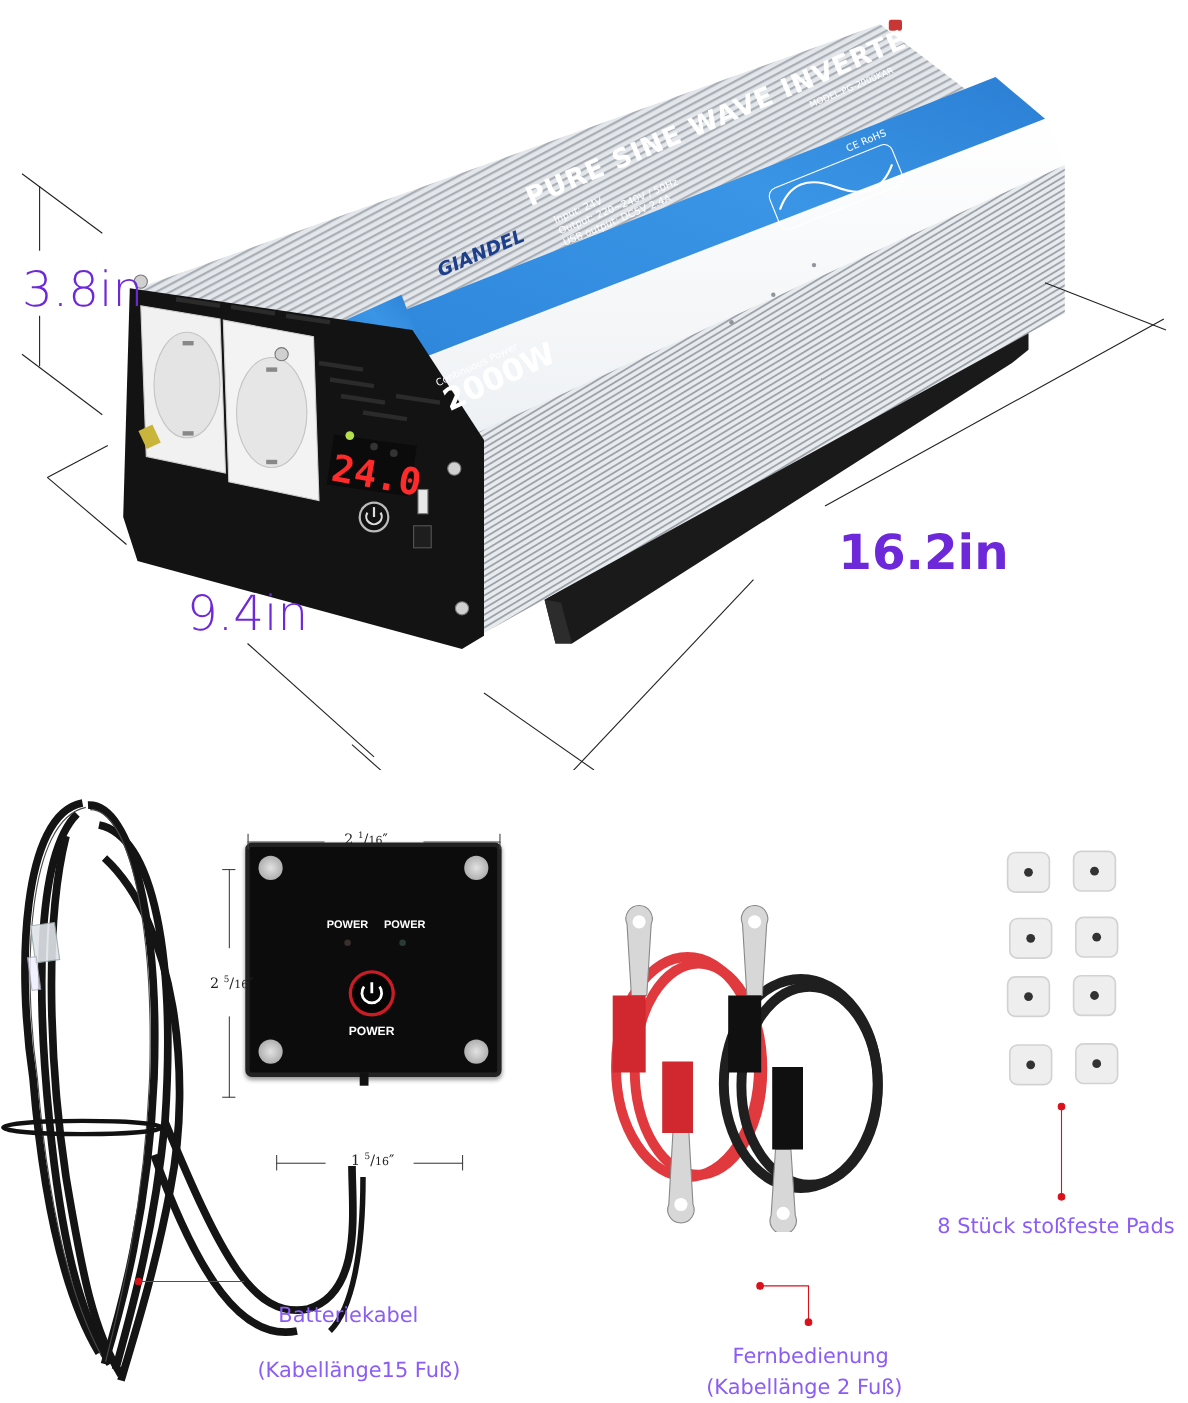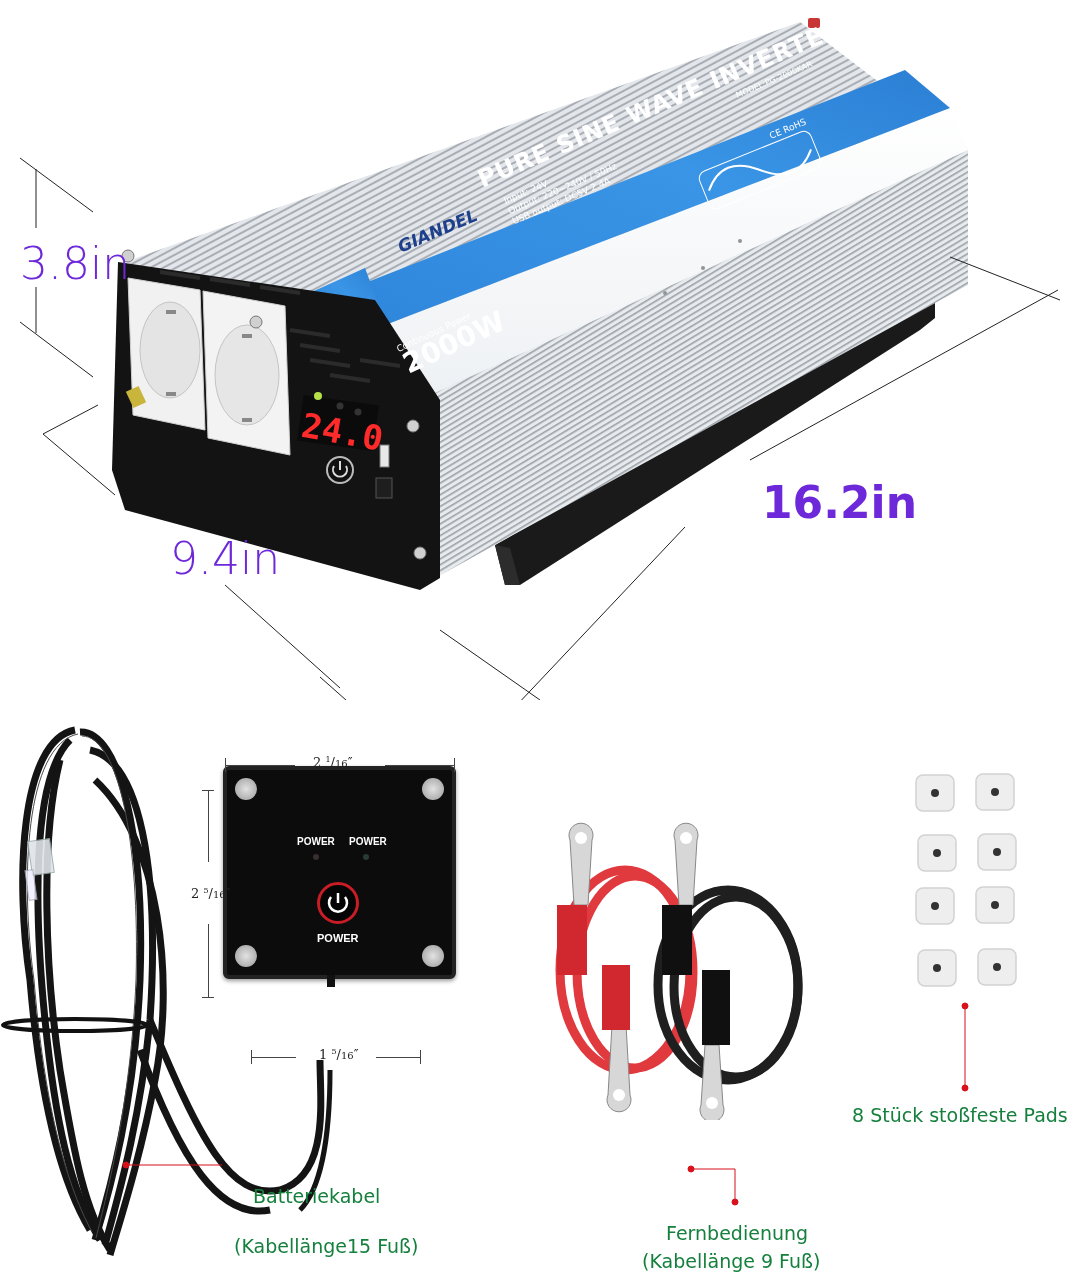--- a/index.html
+++ b/index.html
@@ -1,19 +1,19 @@
 <!DOCTYPE html>
 <html><head>
 <meta charset="utf-8">
 <style>
   html,body{margin:0;padding:0;background:#ffffff;}
   body{width:1080px;height:1275px;position:relative;overflow:hidden;font-family:"DejaVu Sans","Liberation Sans",sans-serif;color:#1a1a1a;}
   .abs{position:absolute;}
   .dimtxt{font-size:44px;font-weight:300;color:#6d28d9;letter-spacing:0px;padding-left:20px;}
-  .label{font-size:19px;color:#15803d;text-align:center;white-space:nowrap;}
+  .label{font-size:19px;color:#8b5cf6;text-align:center;white-space:nowrap;}
   .frac{font-family:"DejaVu Serif","Liberation Serif",serif;font-size:13px;color:#222;white-space:nowrap;}
   .frac sup{font-size:8px;}
   .frac small{font-size:10px;}
   svg{display:block;}
   .lcd{font-family:"DejaVu Sans Mono","Liberation Mono",monospace;}
 </style>
 </head>
 <body>
 
 <div class="abs" style="left:0;top:0;width:1080px;height:700px;">
@@ -281,14 +281,14 @@
       <circle cx="735" cy="1202" r="3"></circle>
     <line x1="965" y1="1006" x2="965" y2="1088"></line>
     <circle cx="965" cy="1006" r="3"></circle>
       <circle cx="965" cy="1088" r="3"></circle>
   </g>
 </svg>
 
 <div class="abs label" style="left:253px;top:1185px;">Batteriekabel</div>
 <div class="abs label" style="left:234px;top:1215px;margin-top:20px;">(Kabellänge15 Fuß)</div>
 <div class="abs label" style="left:666px;top:1222px;">Fernbedienung</div>
-<div class="abs label" style="left:642px;top:1250px;">(Kabellänge 9 Fuß)</div>
+<div class="abs label" style="left:642px;top:1250px;">(Kabellänge 2 Fuß)</div>
 <div class="abs label" style="left:852px;top:1104px;">8 Stück stoßfeste Pads</div>
 
 </body></html>

